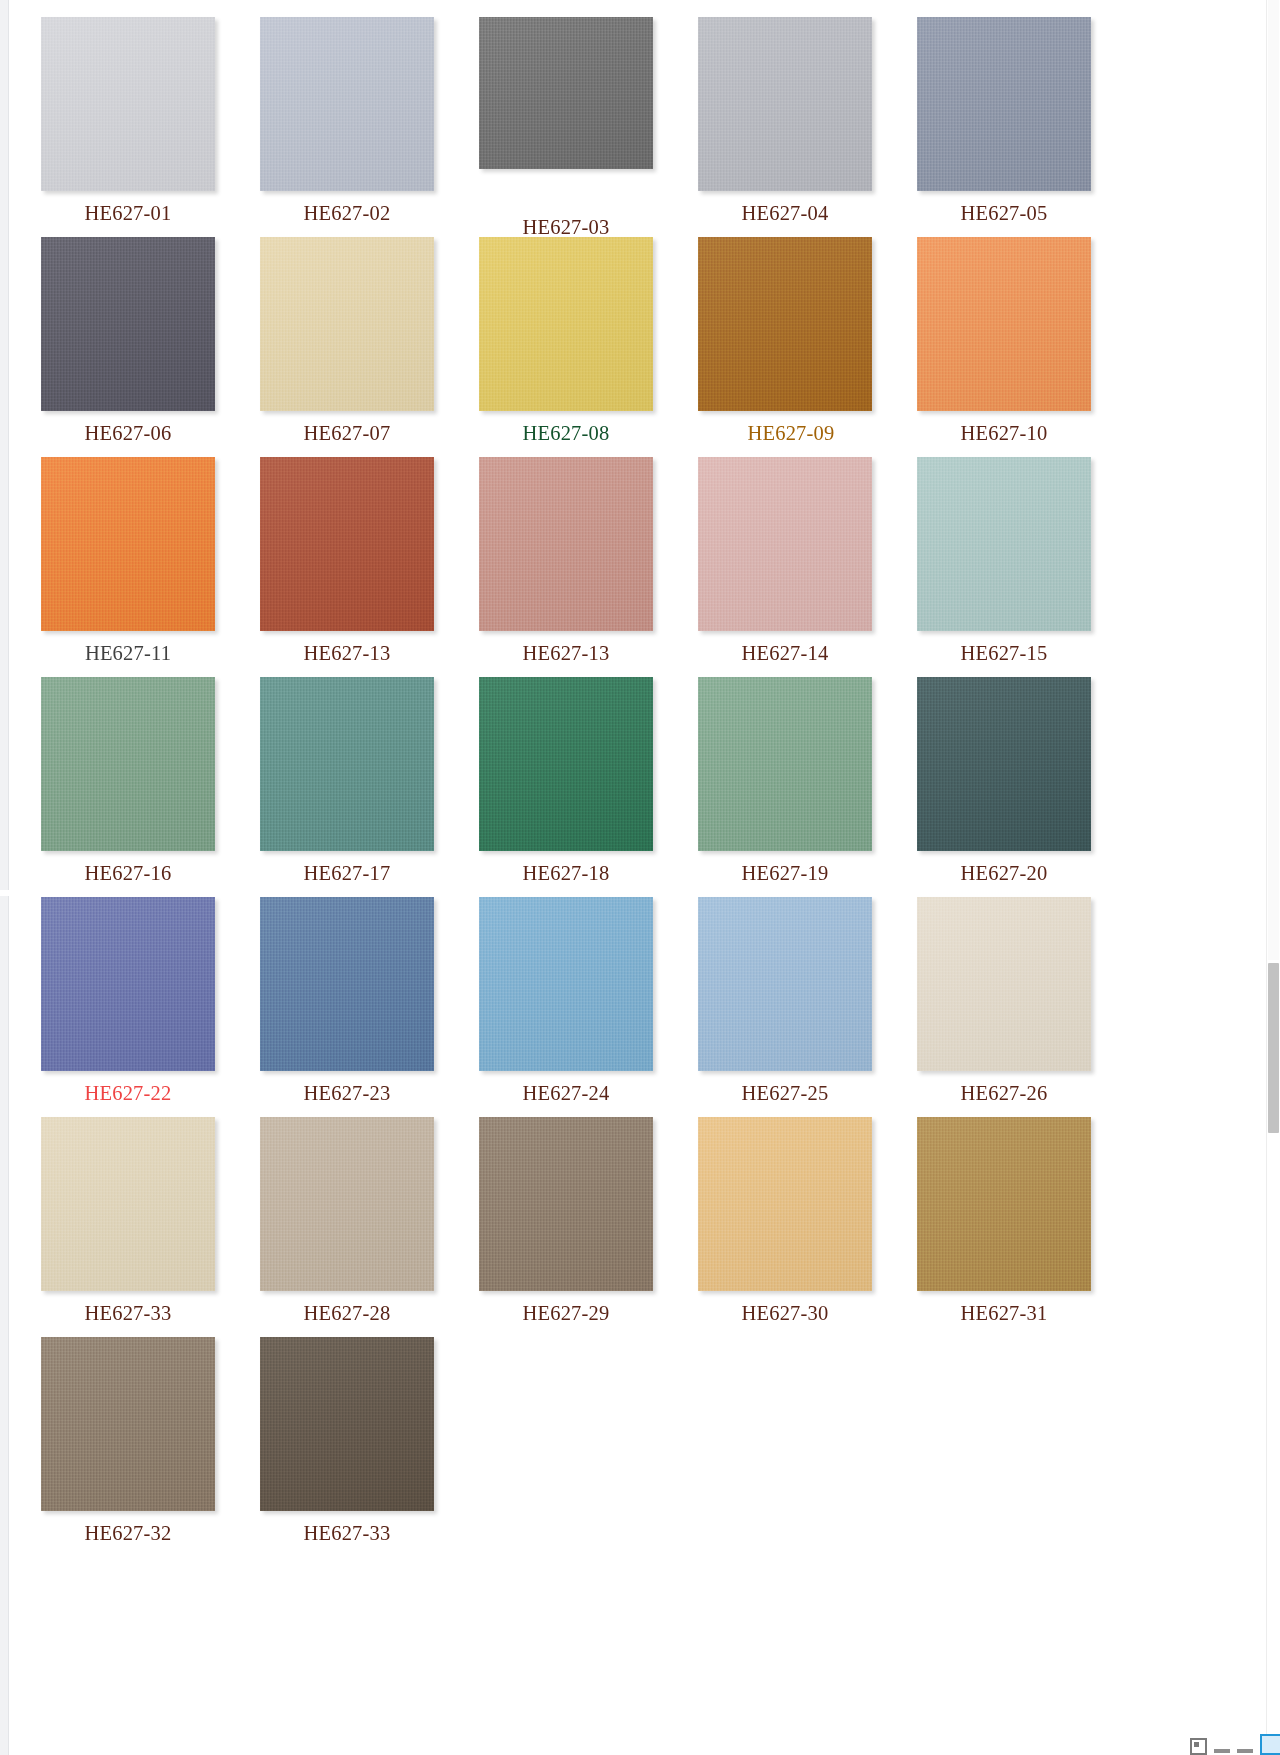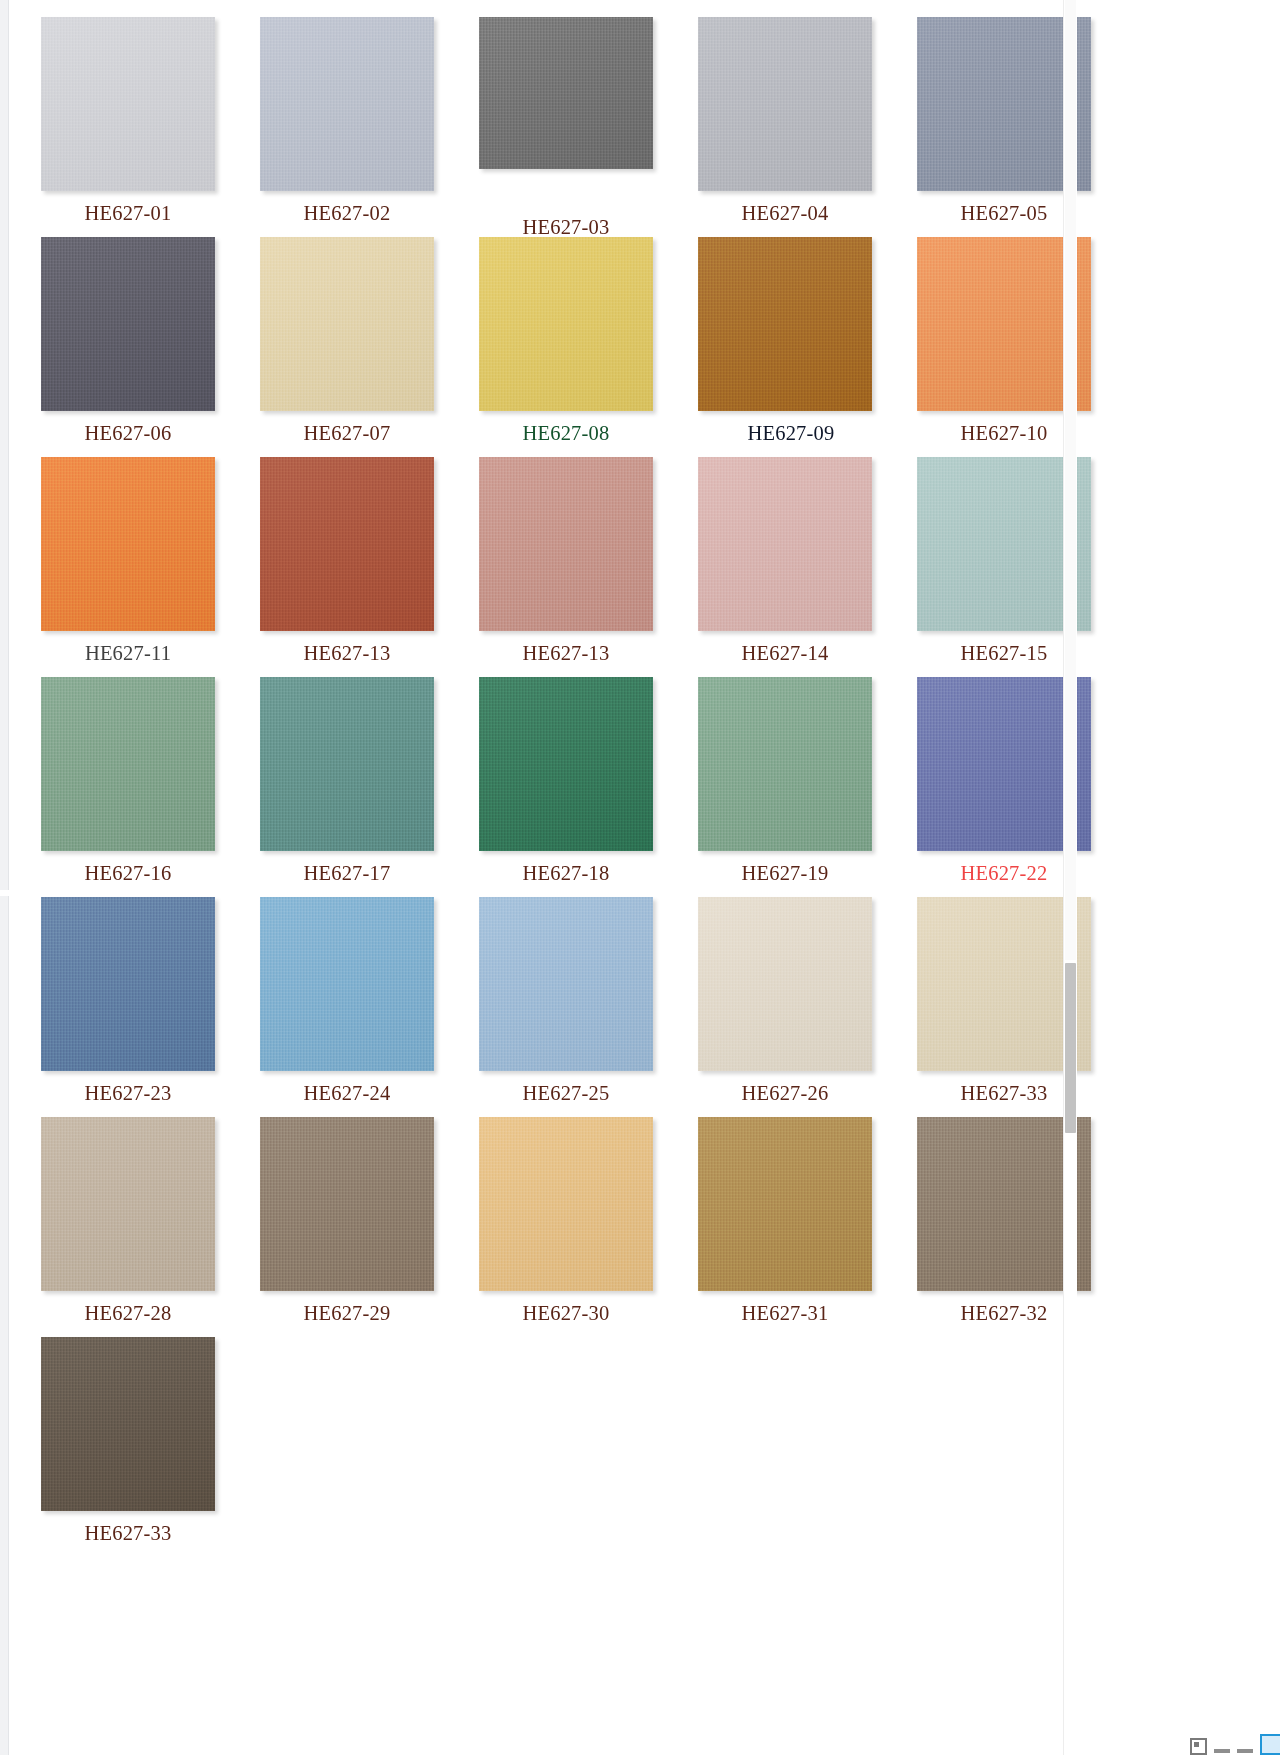--- a/index.html
+++ b/index.html
@@ -11,21 +11,21 @@
   body {
     width: 1280px; height: 1755px;
     position: relative;
     overflow: hidden;
   }
 
   
   #page {
     position: absolute;
     left: 0; top: 0;
-    width: 1077px; height: 1755px;
+    width: 1280px; height: 1755px;
     background: #ffffff;
   }
 
   
   #left-edge {
     position: absolute;
     left: 0; top: 0;
     width: 9px; height: 1755px;
     background: #f1f2f4;
     border-right: 1px solid #e3e5e8;
@@ -196,21 +196,21 @@
       <div class="cell">
         <div class="swatch" style="background: rgb(230, 214, 172);"></div>
         <div class="code" style="color: rgb(90, 36, 23);">HE627-07</div>
       </div>
       <div class="cell">
         <div class="swatch" style="background: rgb(227, 202, 98);"></div>
         <div class="code" style="color: #14532d;">HE627-08</div>
       </div>
       <div class="cell">
         <div class="swatch" style="background: rgb(166, 104, 32);"></div>
-        <div class="code" style="color: #0f172a; margin-left: 12px;">HE627-09</div>
+        <div class="code" style="color: #a16207; margin-left: 12px;">HE627-09</div>
       </div>
       <div class="cell">
         <div class="swatch" style="background: rgb(240, 147, 85);"></div>
         <div class="code" style="color: rgb(90, 36, 23);">HE627-10</div>
       </div>
       <div class="cell">
         <div class="swatch" style="background: rgb(239, 128, 54);"></div>
         <div class="code" style="color: #404040;">HE627-11</div>
       </div>
       <div class="cell">
@@ -237,20 +237,24 @@
         <div class="swatch" style="background: rgb(93, 144, 137);"></div>
         <div class="code" style="color: rgb(90, 36, 23);">HE627-17</div>
       </div>
       <div class="cell">
         <div class="swatch" style="background: rgb(46, 117, 85);"></div>
         <div class="code" style="color: rgb(90, 36, 23);">HE627-18</div>
       </div>
       <div class="cell">
         <div class="swatch" style="background: rgb(127, 167, 141);"></div>
         <div class="code" style="color: rgb(90, 36, 23);">HE627-19</div>
+      </div>
+      <div class="cell">
+        <div class="swatch" style="background: rgb(62, 88, 90);"></div>
+        <div class="code" style="color: rgb(90, 36, 23);">HE627-20</div>
       </div>
       <div class="cell">
         <div class="swatch" style="background: rgb(105, 115, 173);"></div>
         <div class="code" style="color: #ef4444;">HE627-22</div>
       </div>
       <div class="cell">
         <div class="swatch" style="background: rgb(90, 122, 163);"></div>
         <div class="code" style="color: rgb(90, 36, 23);">HE627-23</div>
       </div>
       <div class="cell">

